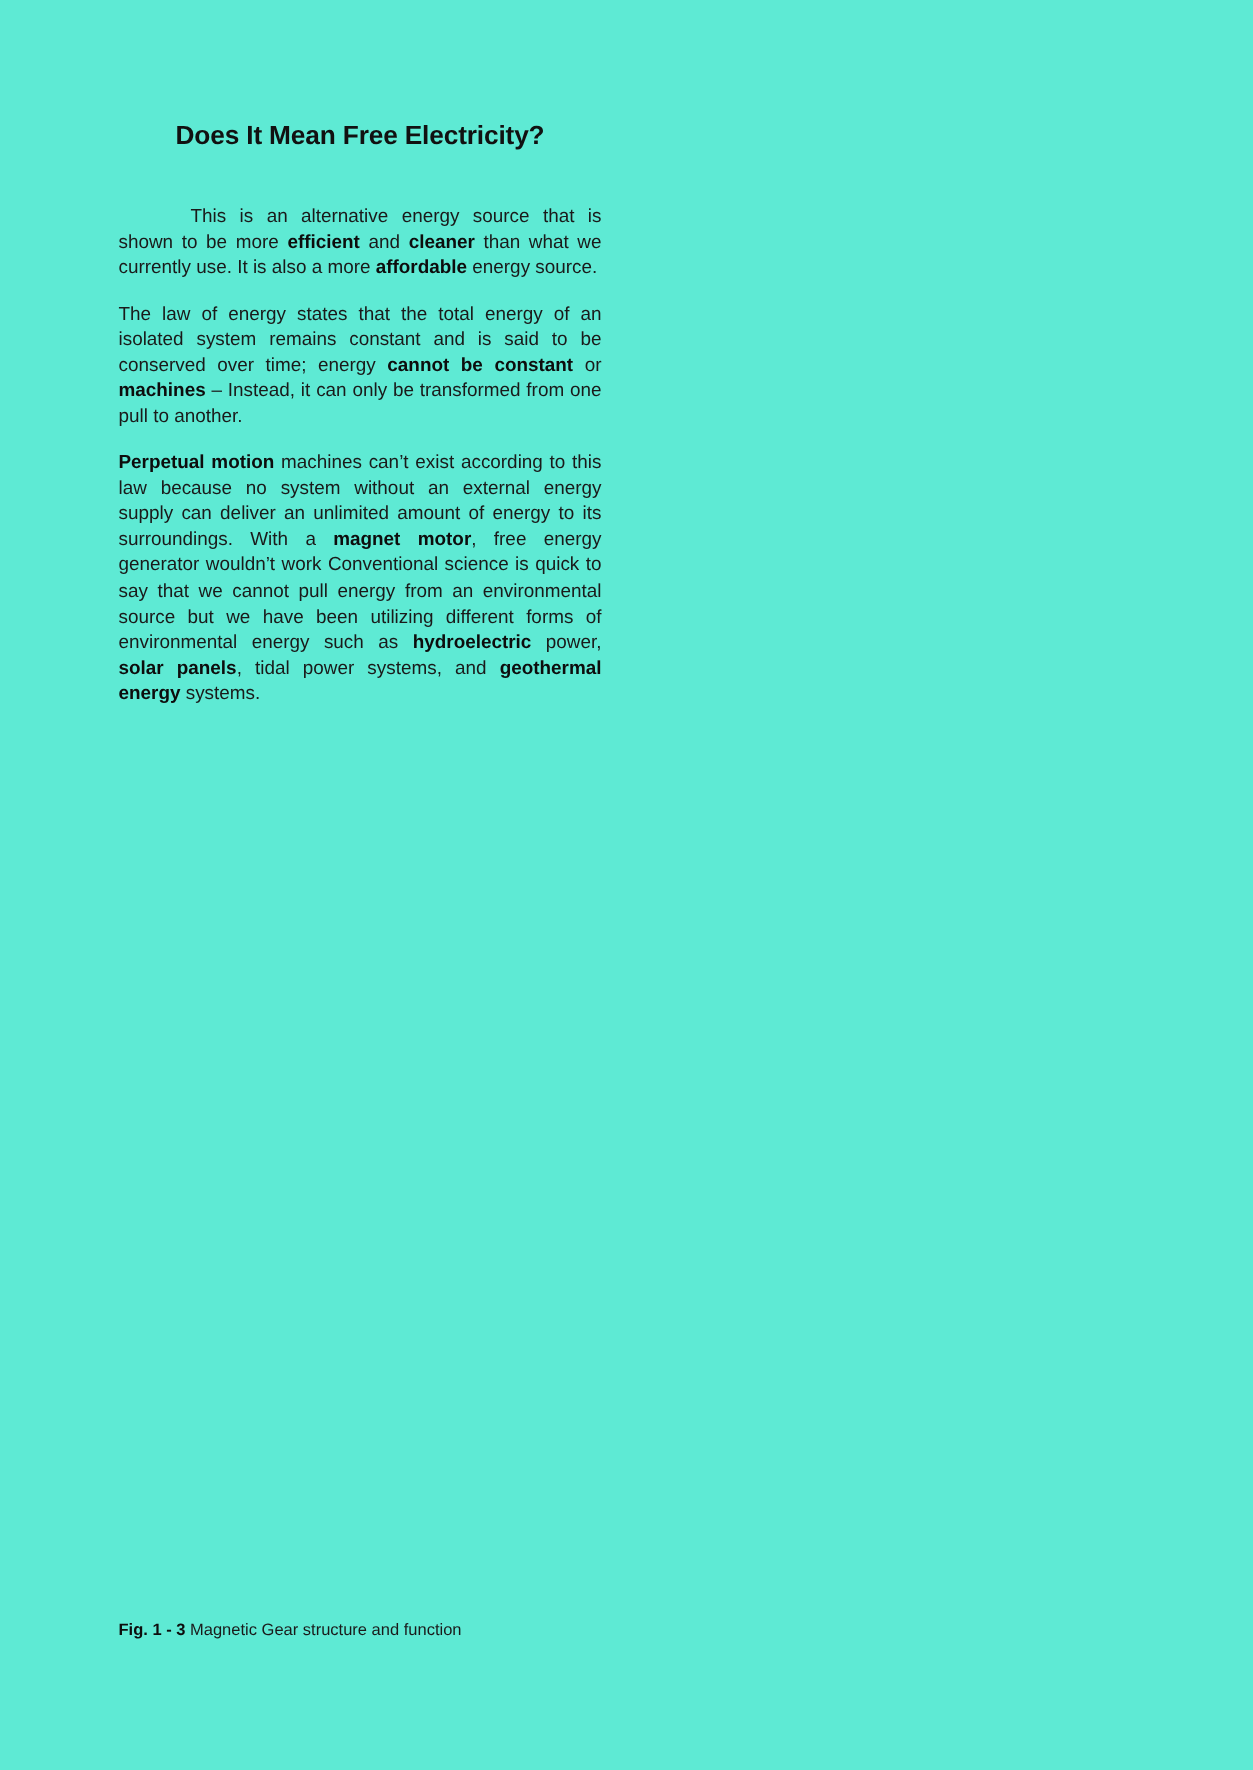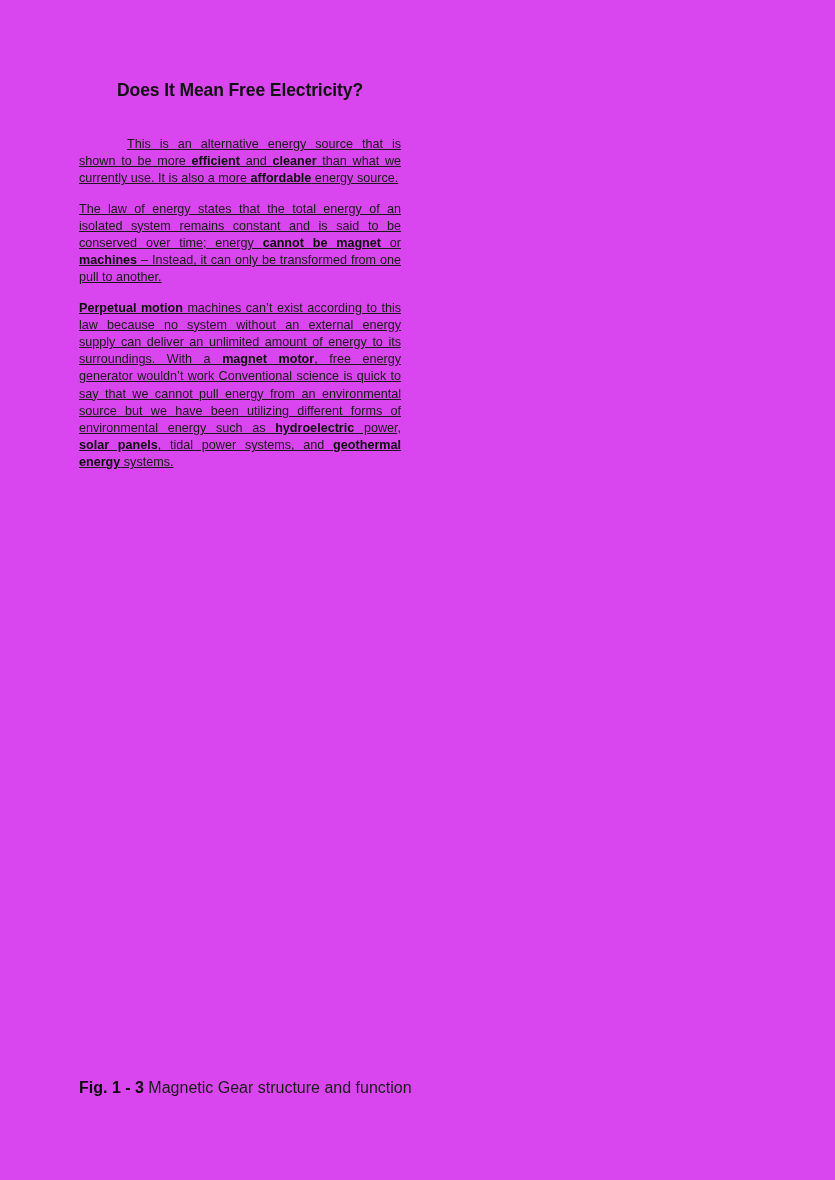--- a/index.html
+++ b/index.html
@@ -16,21 +16,21 @@
     color: #1a1a1a;
     -webkit-font-smoothing: antialiased;
   }
 
   .page {
     position: absolute;
     left: 0;
     top: 0;
     width: 835px;
     height: 1180px;
-    background: #d946ef;
+    background: #5eead4;
     overflow: hidden;
   }
 
   
   .doc-title {
     position: absolute;
     left: 79px;
     top: 79px;
     width: 322px;
     text-align: center;
@@ -51,40 +51,39 @@
   }
 
   .para {
     margin: 0 0 13px 0;
     font-size: 12.6px;
     line-height: 17.2px;
     text-align: justify;
     text-justify: inter-word;
     color: #1a1a1a;
     hyphens: none;
-    text-decoration: underline;
   }
   .para:last-child {
     margin-bottom: 6px;
   }
   .para.indented {
     text-indent: 48px;
   }
   .para b {
     font-weight: bold;
     color: #0d0d0d;
   }
 
   
   .fig-caption {
     position: absolute;
     left: 79px;
     top: 1079px;
     width: 400px;
-    font-size: 16px;
+    font-size: 11px;
     line-height: 17px;
     color: #1a1a1a;
     white-space: nowrap;
   }
   .fig-caption .fig-label {
     font-weight: bold;
     color: #0d0d0d;
   }
   .fig-caption .fig-text {
     font-weight: normal;
@@ -92,21 +91,21 @@
 </style>
 </head>
 <body>
 
 <div class="page">
 
   <h1 class="doc-title">Does It Mean Free Electricity?</h1>
 
   <div class="body-column">
     <p class="para indented"><span>This is an alternative energy source that is shown to be more </span><b>efficient</b><span> and </span><b>cleaner</b><span> than what we currently use. It is also a more </span><b>affordable</b><span> energy source.</span></p>
-    <p class="para"><span>The law of energy states that the total energy of an isolated system remains constant and is said to be conserved over time; energy </span><b>cannot be magnet</b><span> or </span><b>machines</b><span> – Instead, it can only be transformed from one pull to another.</span></p>
+    <p class="para"><span>The law of energy states that the total energy of an isolated system remains constant and is said to be conserved over time; energy </span><b>cannot be constant</b><span> or </span><b>machines</b><span> – Instead, it can only be transformed from one pull to another.</span></p>
     <p class="para"><b>Perpetual motion</b><span> machines can’t exist according to this law because no system without an external energy supply can deliver an unlimited amount of energy to its surroundings. With a </span><b>magnet motor</b><span>, free energy generator wouldn’t work Conventional science is quick to say that we cannot pull energy from an environmental source but we have been utilizing different forms of environmental energy such as </span><b>hydroelectric</b><span> power, </span><b>solar panels</b><span>, tidal power systems, and </span><b>geothermal energy</b><span> systems.</span></p>
   </div>
 
   <div class="fig-caption">
     <span class="fig-label">Fig. 1 - 3</span><span class="fig-text"> Magnetic Gear structure and function</span>
   </div>
 
 </div>
 
 </body></html>

